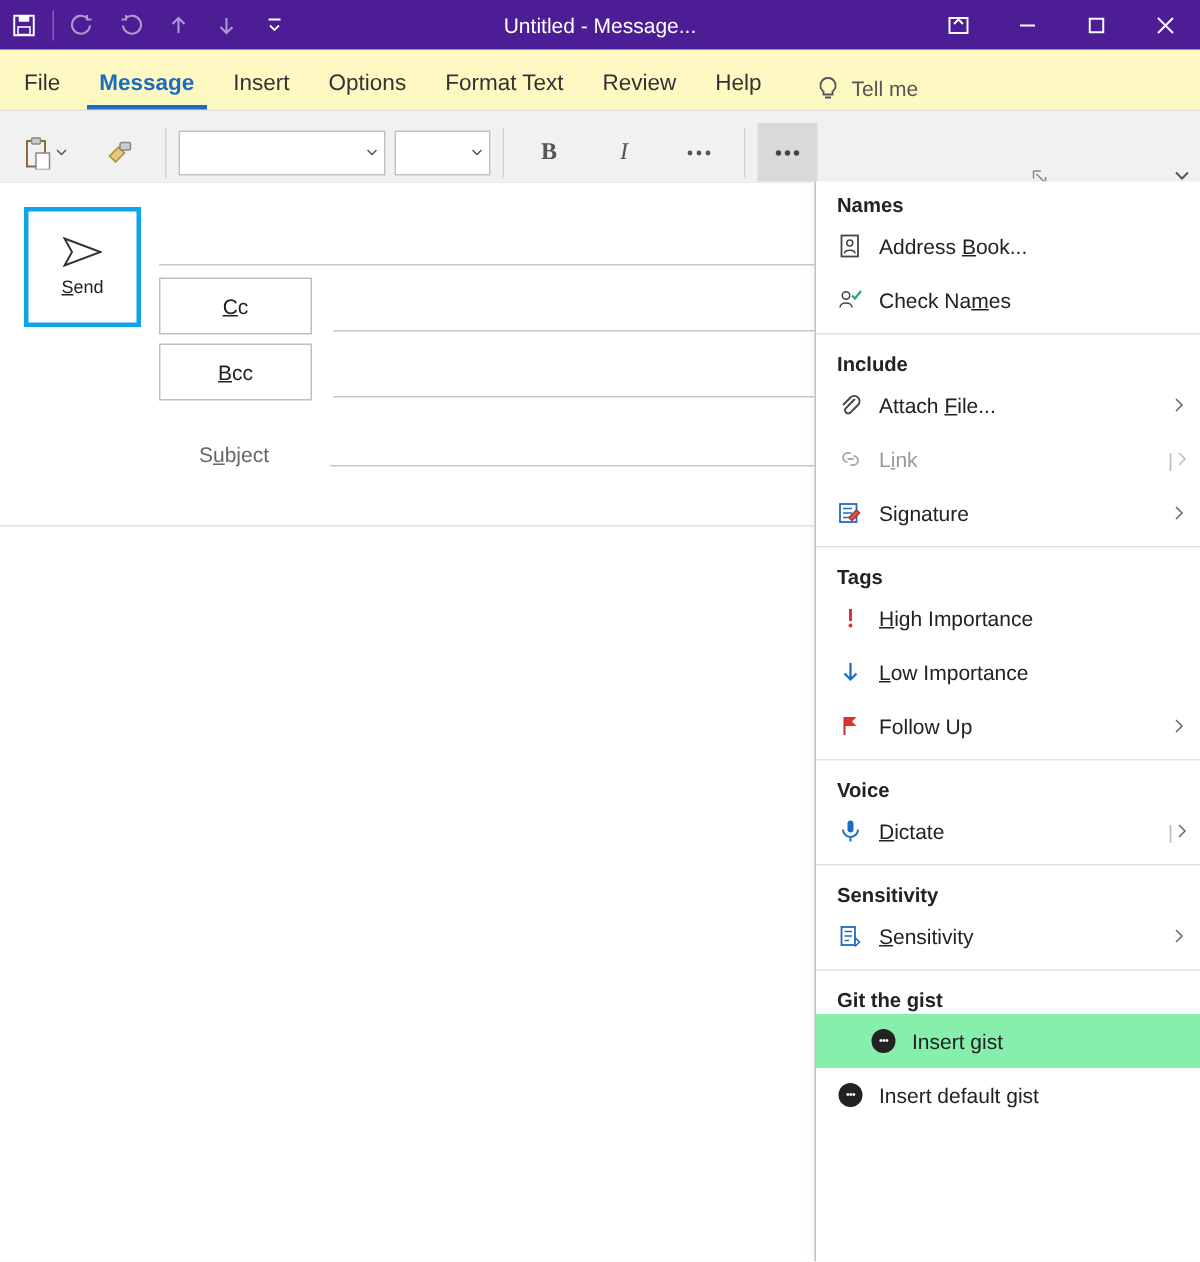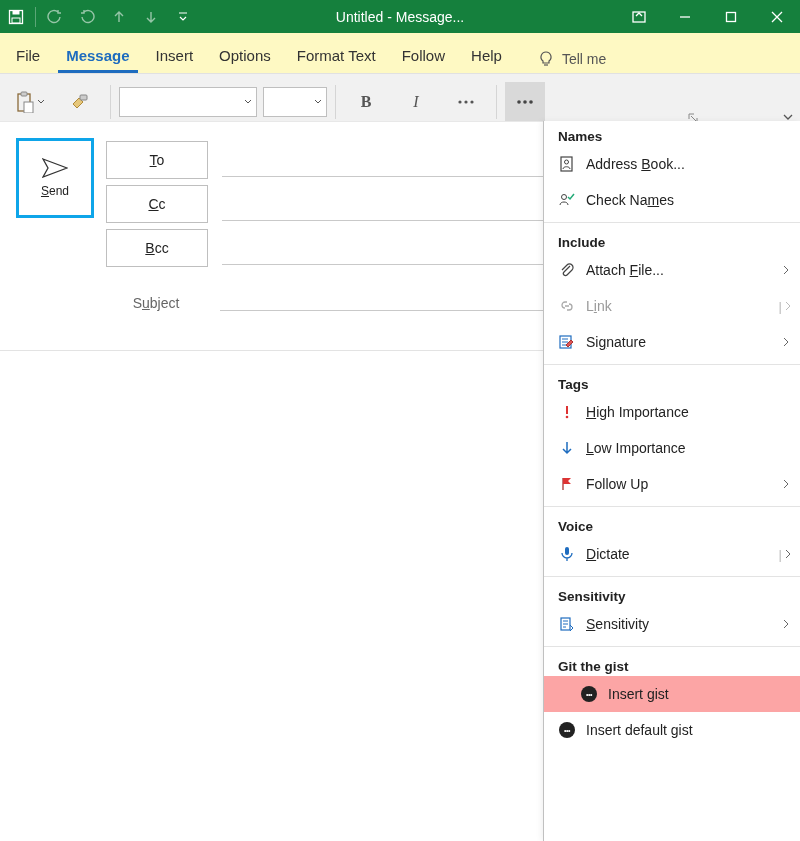--- a/index.html
+++ b/index.html
@@ -1,17 +1,17 @@
 <!DOCTYPE html>
 <html><head>
 <meta charset="utf-8">
 <style>
 html,body{margin:0;padding:0;font-family:"Segoe UI",Arial,sans-serif;font-size:14px;color:#222;background:#fff;}
 .outlook{width:800px;height:841px;background:#f0f0f0;position:relative;overflow:hidden;}
-.titlebar{height:33px;background:#15803d;display:flex;align-items:center;color:#fff;position:relative;}
+.titlebar{height:33px;background:#4c1d95;display:flex;align-items:center;color:#fff;position:relative;}
 .tb-left{display:flex;align-items:center;height:100%;}
 .tb-btn{width:32px;height:33px;display:flex;align-items:center;justify-content:center;color:#fff;}
 .tb-btn svg{stroke:#fff;fill:none;}
 .tb-sep{width:1px;height:20px;background:rgba(255,255,255,.3);margin:0 3px;}
 .tb-title{position:absolute;left:50%;transform:translateX(-50%);font-size:14px;color:#fff;white-space:nowrap;}
 .tb-right{margin-left:auto;display:flex;align-items:center;height:100%;}
 .wbtn{width:46px;height:33px;display:flex;align-items:center;justify-content:center;}
 .wbtn svg{stroke:#fff;fill:none;stroke-width:1.3;}
 .tabs{height:40px;background:#fef9c3;display:flex;align-items:flex-end;padding:0 8px;border-bottom:1px solid #e1e1e1;gap:10px;}
 .tab{padding:8px 8px 6px 8px;font-size:15px;color:#333;cursor:pointer;border-bottom:3px solid transparent;}
@@ -40,21 +40,21 @@
 .reciprow .field{flex:1;height:30px;border:none;border-bottom:1px solid #c9c9c9;background:transparent;}
 .subjrow{display:flex;align-items:flex-end;margin-top:8px;}
 .subjrow .subjlbl{width:100px;text-align:center;color:#666;font-size:14px;margin-right:14px;}
 .subjrow .subjfield{flex:1;height:30px;border:none;border-bottom:1px solid #c9c9c9;background:transparent;}
 .body-area{position:absolute;left:0;right:0;top:228px;bottom:22px;border-top:1px solid #e3e3e3;}
 
 .overflow{position:absolute;top:121px;right:0;width:256px;bottom:0;background:#fff;border-left:1px solid #c0c0c0;box-shadow:-2px 0 6px rgba(0,0,0,.06);overflow-y:auto;z-index:5;}
 .osect{padding:8px 14px 2px 14px;font-weight:600;font-size:13.5px;color:#222;}
 .oitem{display:flex;align-items:center;height:36px;padding:0 14px;font-size:14px;color:#222;position:relative;cursor:default;}
 .oitem.disabled{color:#9a9a9a;}
-.oitem.hover{background:#fca5a5;padding-left:36px;}
+.oitem.hover{background:#86efac;padding-left:36px;}
 .oicon{width:18px;height:18px;display:flex;align-items:center;justify-content:center;margin-right:10px;flex-shrink:0;}
 .oicon svg{width:16px;height:16px;}
 .olabel u{text-decoration:underline;}
 .oitem .chev{position:absolute;right:10px;}
 .oitem .chev svg{stroke:#666;fill:none;}
 .oitem .pipechev{position:absolute;right:8px;display:flex;align-items:center;gap:2px;}
 .oitem .pipechev .pipe{color:#bbb;font-size:13px;}
 .gist-circle{width:16px;height:16px;border-radius:50%;background:#222;display:flex;align-items:center;justify-content:center;}
 .gist-circle span{color:#fff;font-size:7px;letter-spacing:-.5px;}
 .divider{height:1px;background:#e3e3e3;margin:4px 0;}
@@ -128,21 +128,21 @@
       </div>
     </div>
   </div>
 
   <div class="tabs">
     <div class="tab">File</div>
     <div class="tab active">Message</div>
     <div class="tab">Insert</div>
     <div class="tab">Options</div>
     <div class="tab">Format Text</div>
-    <div class="tab">Follow</div>
+    <div class="tab">Review</div>
     <div class="tab">Help</div>
     <div class="tellme">
       <svg width="16" height="16" viewBox="0 0 16 16">
           <path d="M8 1 A5 5 0 0 1 11 10 L11 12 H5 L5 10 A5 5 0 0 1 8 1 Z" stroke-width="1.2"></path>
           <path d="M6 14 H10" stroke-width="1.2"></path>
         </svg>
       <span>Tell me</span>
     </div>
   </div>
 
@@ -217,23 +217,20 @@
   <div class="main">
     <div class="compose">
       <div class="send">
         <svg width="26" height="20" viewBox="0 0 26 20">
             <path d="M1 1 L25 10 L1 19 L6 10 Z" fill="none" stroke="#333" stroke-width="1.3"></path>
           </svg>
         <span class="send-label"><u>S</u>end</span>
       </div>
       <div class="recipients">
         <div class="reciprow">
-          <div class="lbtn">
-              <span><u>T</u>o</span>
-            </div>
           <input class="field" style="">
         </div>
         <div class="reciprow">
           <div class="lbtn">
               <span><u>C</u>c</span>
             </div>
           <input class="field" style="">
         </div>
         <div class="reciprow">
           <div class="lbtn">

